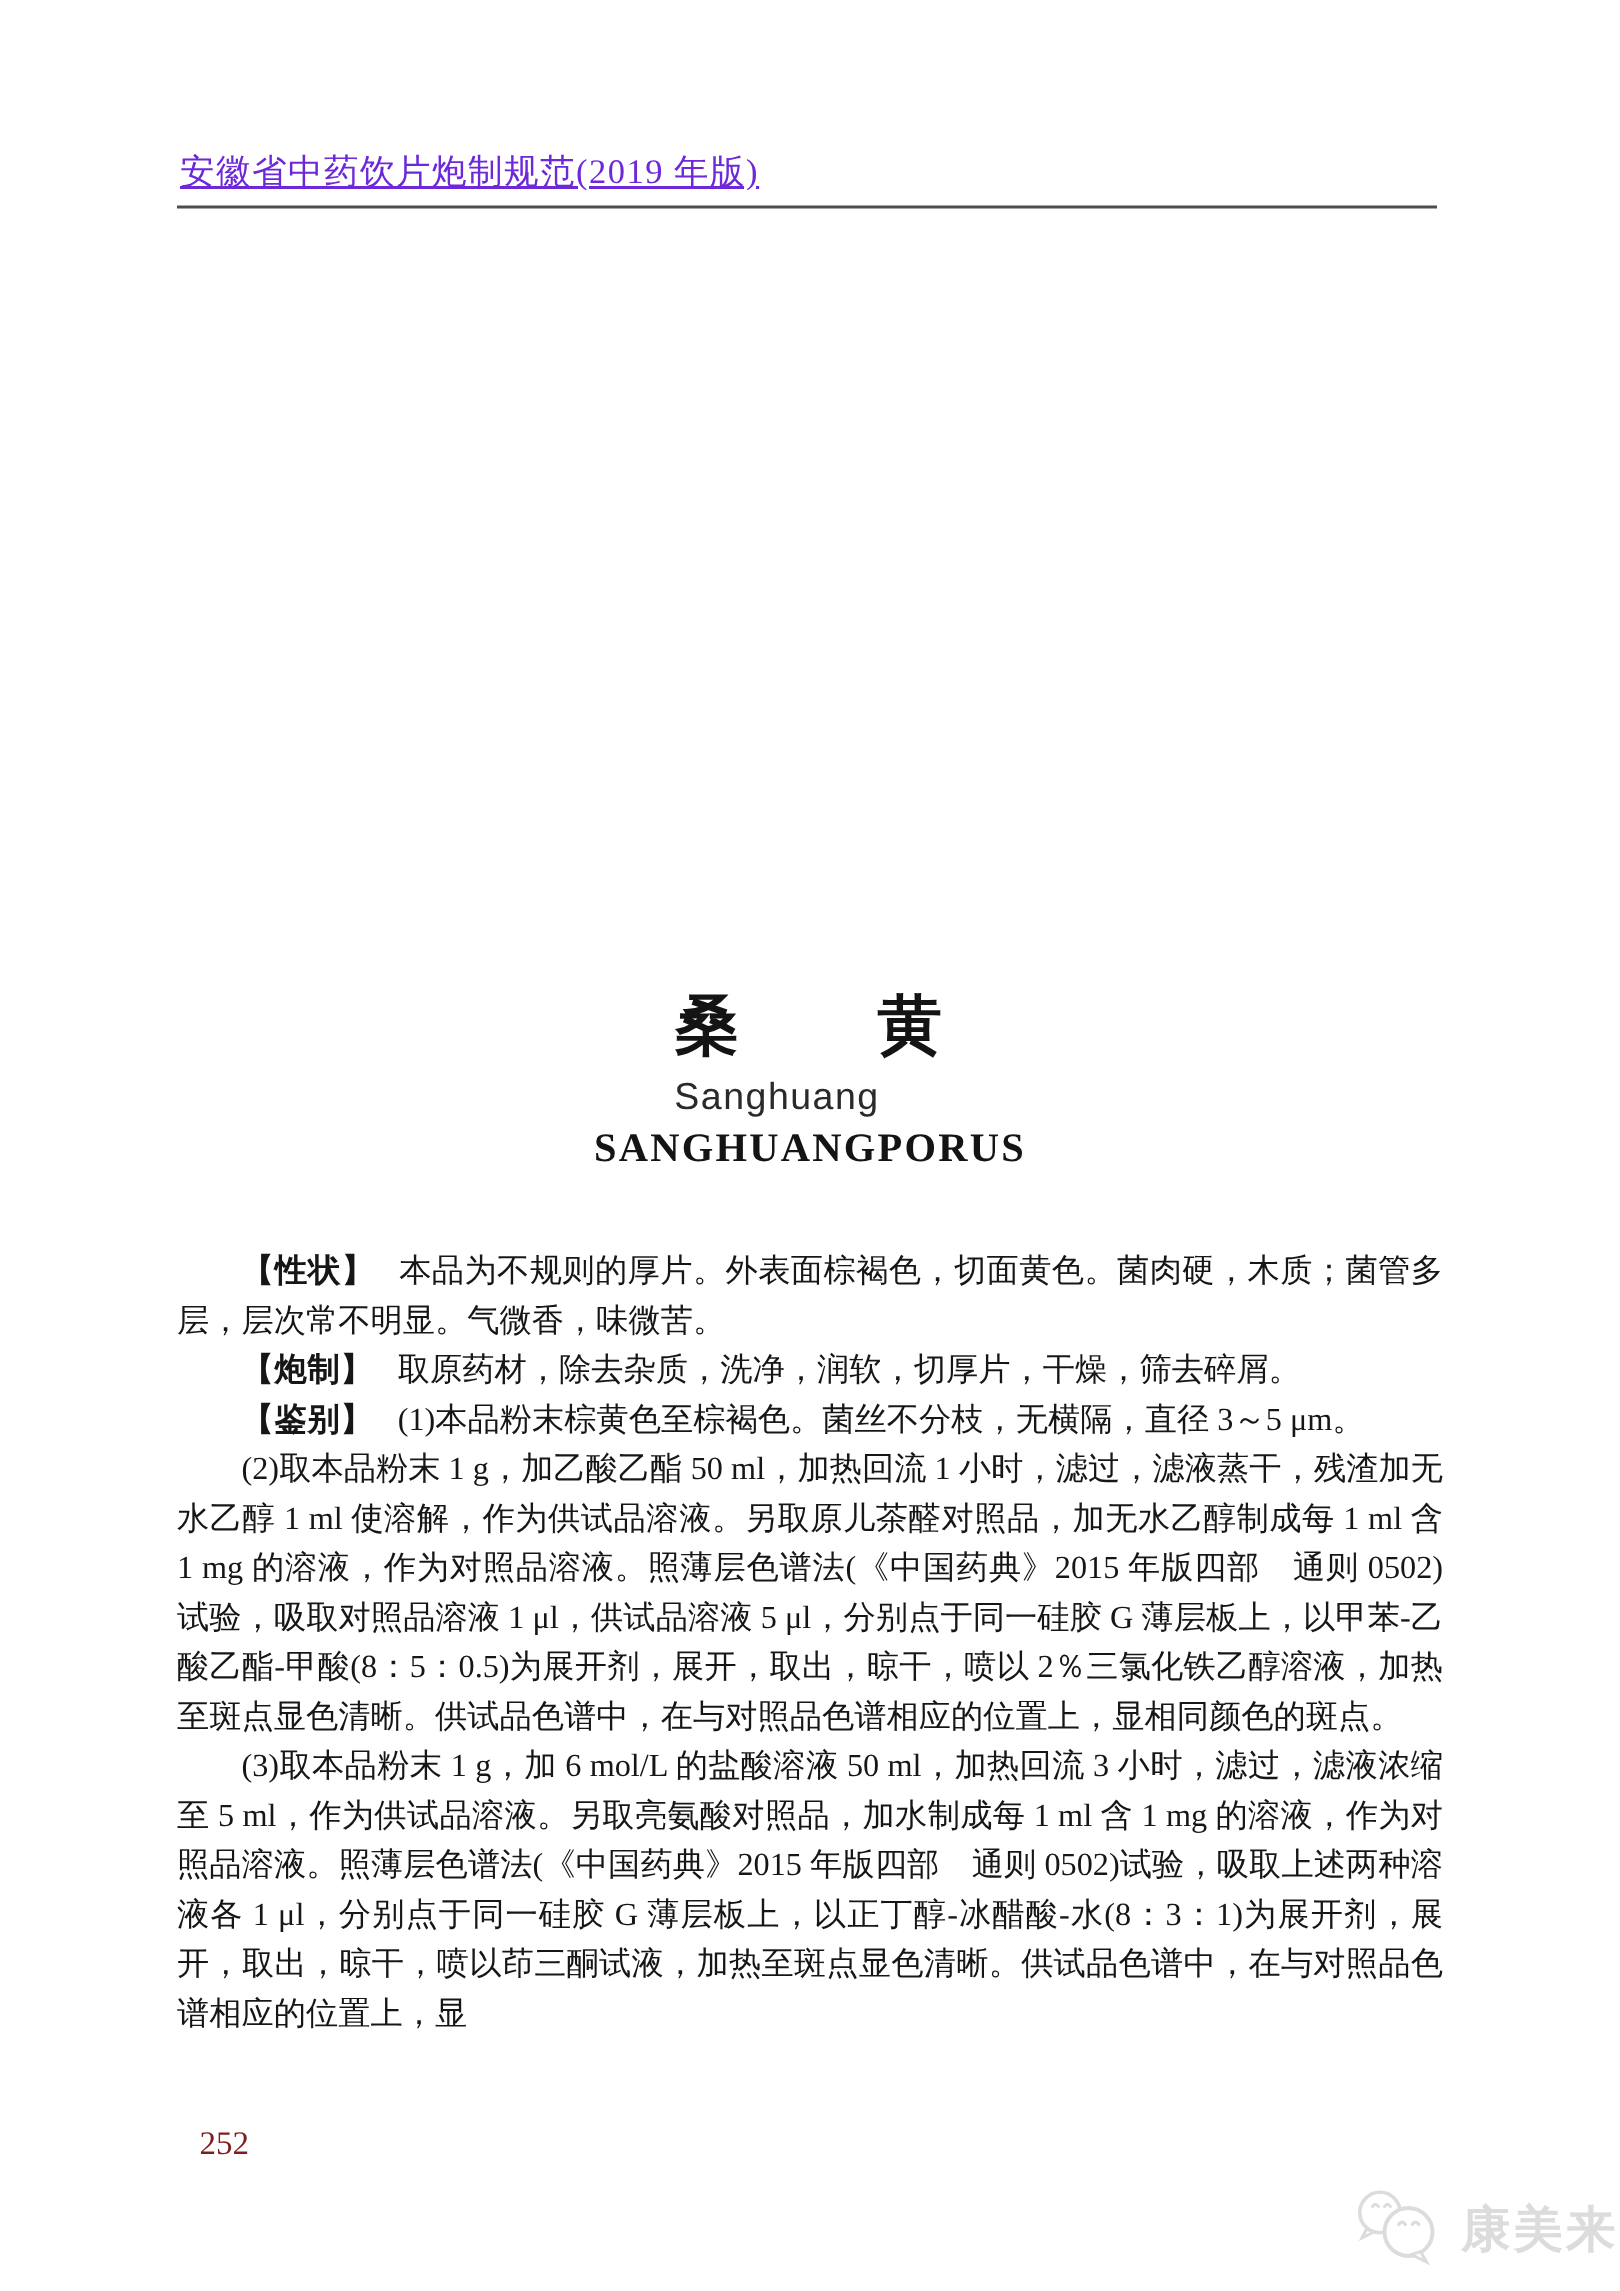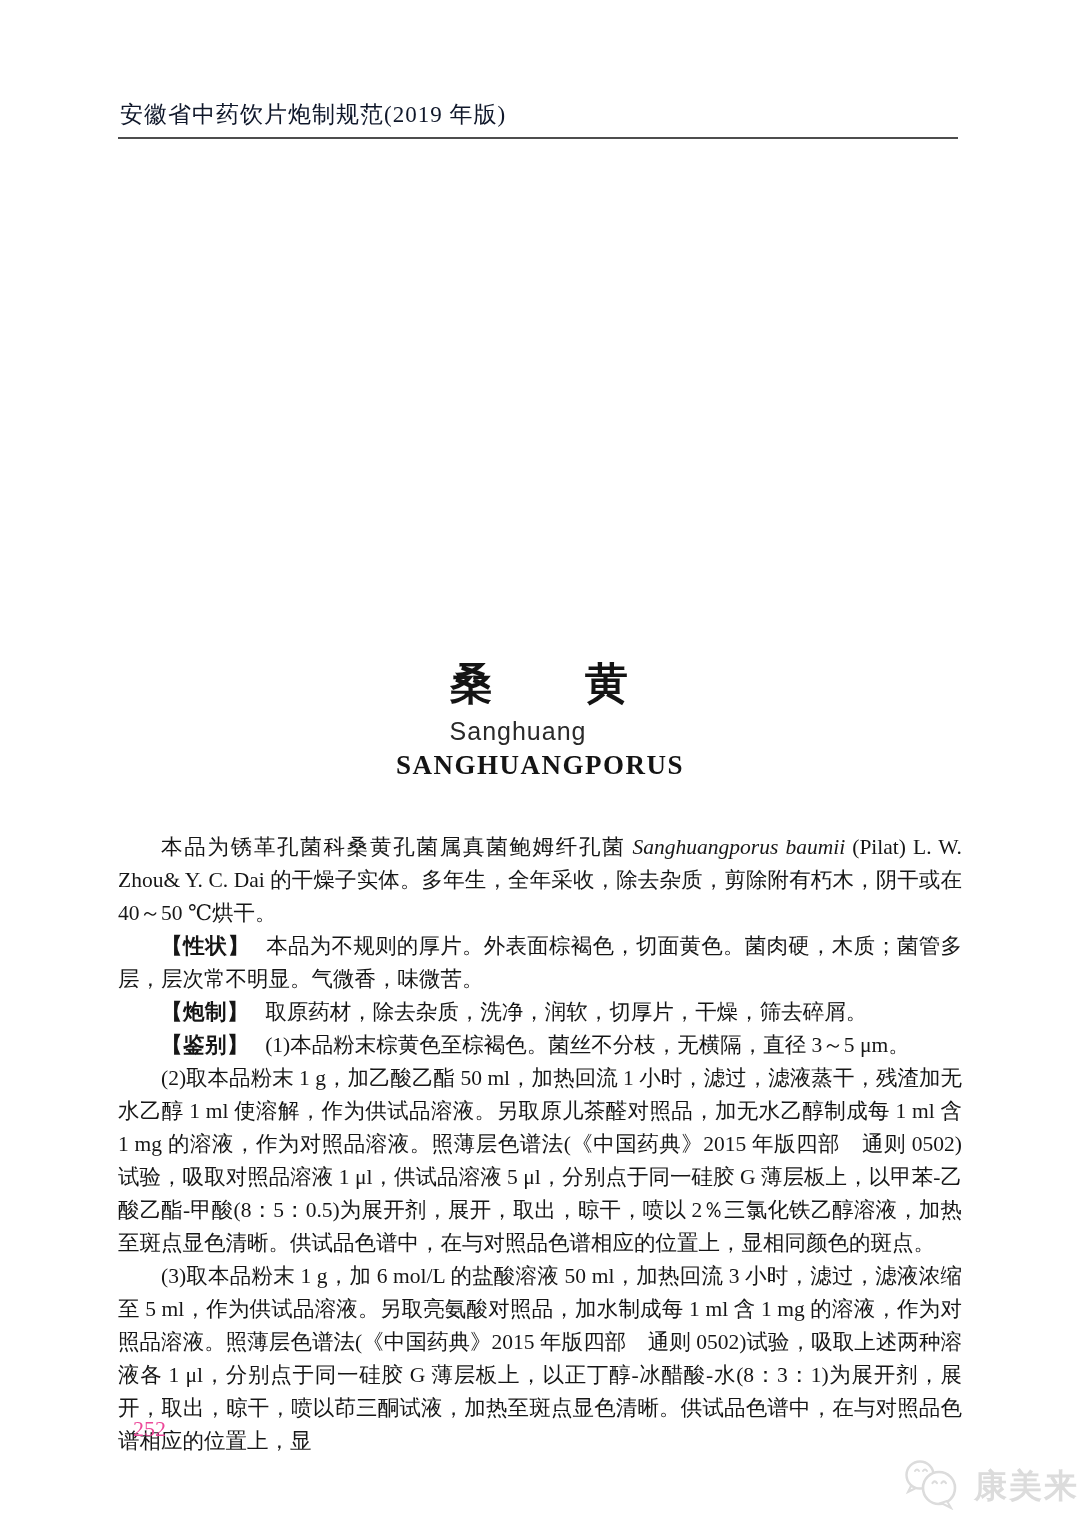--- a/index.html
+++ b/index.html
@@ -14,22 +14,23 @@
   }
   .page { position: absolute; inset: 0; }
 
   
   .running-header {
     position: absolute;
     left: 120px;
     top: 99px;
     font-size: 23px;
     letter-spacing: 1px;
-    color: #0f172a;
+    color: #6d28d9;
     white-space: nowrap;
+    text-decoration: underline;
   }
   .header-rule {
     position: absolute;
     left: 118px;
     top: 137px;
     width: 840px;
     height: 2px;
     background: #4d4d4d;
   }
 
@@ -90,21 +91,21 @@
     letter-spacing: 0.5px;
   }
   .latin-italic { font-style: italic; }
 
   
   .page-number {
     position: absolute;
     left: 133px;
     top: 1416px;
     font-size: 22px;
-    color: #ec4899;
+    color: #7f1d1d;
   }
   .watermark {
     position: absolute;
     left: 898px;
     top: 1458px;
     display: flex;
     align-items: center;
     gap: 8px;
   }
   .watermark-text {
@@ -124,21 +125,20 @@
 
   <div class="running-header">安徽省中药饮片炮制规范(2019 年版)</div>
   <div class="header-rule"></div>
 
   <div class="title-cn">桑　　黄</div>
   <div class="title-pinyin">Sanghuang</div>
   <div class="title-latin">SANGHUANGPORUS</div>
 
   <div class="body-text">
 
-    <p><span>本品为锈革孔菌科桑黄孔菌属真菌鲍姆纤孔菌 </span><span class="latin-italic">Sanghuangporus baumii</span><span> (Pilat) L. W. Zhou&amp; Y. C. Dai 的干燥子实体。多年生，全年采收，除去杂质，剪除附有朽木，阴干或在 40～50 ℃烘干。</span></p>
 
     <p><span class="sec-label">【性状】</span><span>本品为不规则的厚片。外表面棕褐色，切面黄色。菌肉硬，木质；菌管多层，层次常不明显。气微香，味微苦。</span></p>
 
     <p><span class="sec-label">【炮制】</span><span>取原药材，除去杂质，洗净，润软，切厚片，干燥，筛去碎屑。</span></p>
 
     <p><span class="sec-label">【鉴别】</span><span>(1)本品粉末棕黄色至棕褐色。菌丝不分枝，无横隔，直径 3～5 μm。</span></p>
 
     <p>(2)取本品粉末 1 g，加乙酸乙酯 50 ml，加热回流 1 小时，滤过，滤液蒸干，残渣加无水乙醇 1 ml 使溶解，作为供试品溶液。另取原儿茶醛对照品，加无水乙醇制成每 1 ml 含 1 mg 的溶液，作为对照品溶液。照薄层色谱法(《中国药典》2015 年版四部　通则 0502)试验，吸取对照品溶液 1 μl，供试品溶液 5 μl，分别点于同一硅胶 G 薄层板上，以甲苯-乙酸乙酯-甲酸(8：5：0.5)为展开剂，展开，取出，晾干，喷以 2％三氯化铁乙醇溶液，加热至斑点显色清晰。供试品色谱中，在与对照品色谱相应的位置上，显相同颜色的斑点。</p>
 
     <p>(3)取本品粉末 1 g，加 6 mol/L 的盐酸溶液 50 ml，加热回流 3 小时，滤过，滤液浓缩至 5 ml，作为供试品溶液。另取亮氨酸对照品，加水制成每 1 ml 含 1 mg 的溶液，作为对照品溶液。照薄层色谱法(《中国药典》2015 年版四部　通则 0502)试验，吸取上述两种溶液各 1 μl，分别点于同一硅胶 G 薄层板上，以正丁醇-冰醋酸-水(8：3：1)为展开剂，展开，取出，晾干，喷以茚三酮试液，加热至斑点显色清晰。供试品色谱中，在与对照品色谱相应的位置上，显</p>

